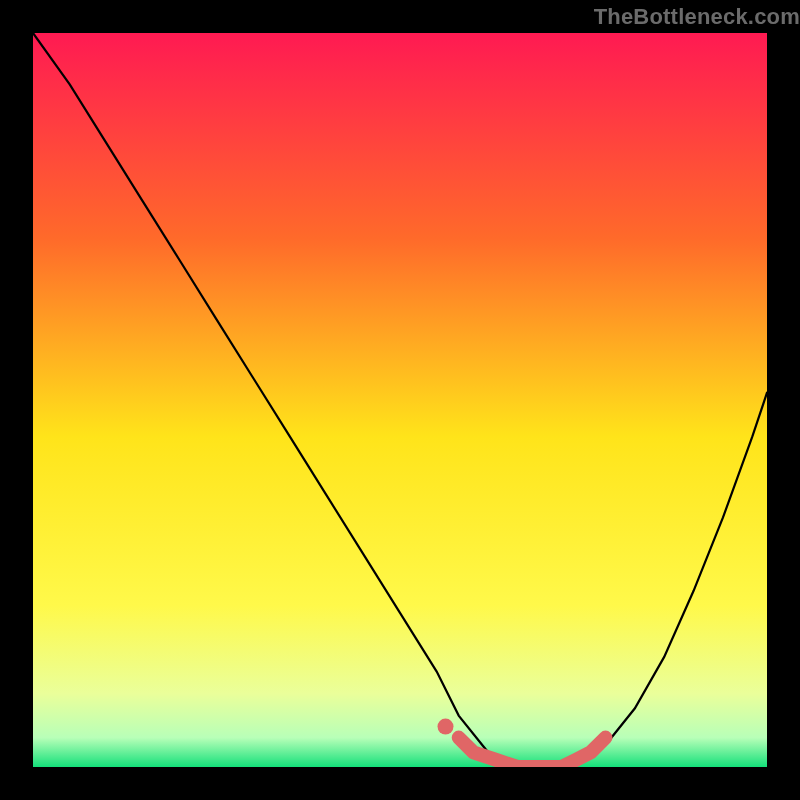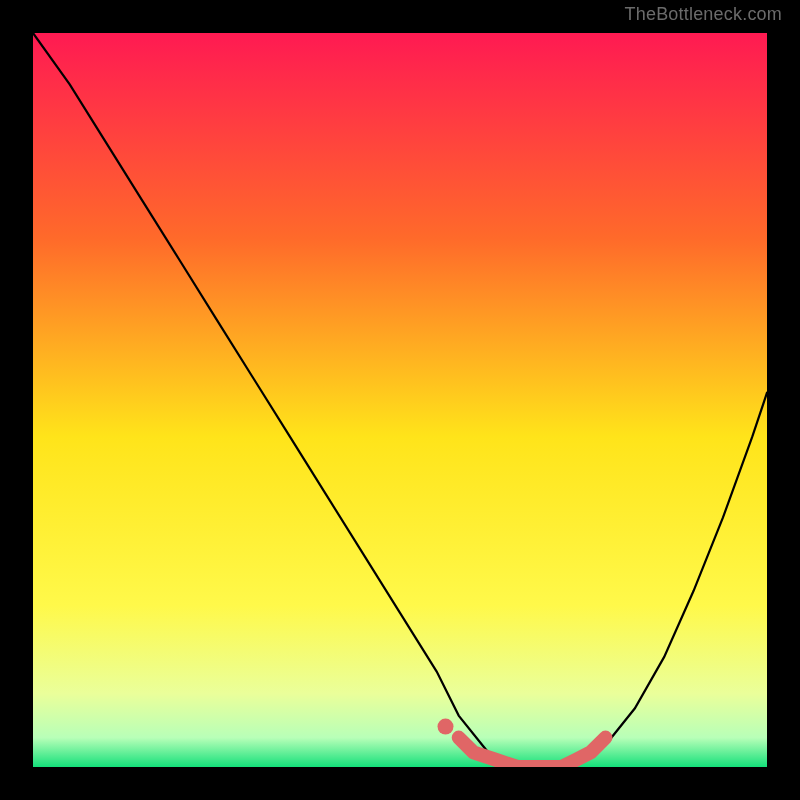--- a/index.html
+++ b/index.html
@@ -15,24 +15,24 @@
     position: absolute;
     left: 0;
     top: 0;
     width: 800px;
     height: 800px;
     background: #000;
   }
   .watermark {
     position: absolute;
     top: 4px;
-    right: 18px;
+    right: 0;
     color: #6b6b6b;
-    font-size: 18px;
-    font-weight: 400;
+    font-size: 22px;
+    font-weight: 700;
     letter-spacing: 0.2px;
   }
   .plot-area {
     position: absolute;
     left: 33px;
     top: 33px;
     width: 734px;
     height: 734px;
   }
   .plot-area svg {

